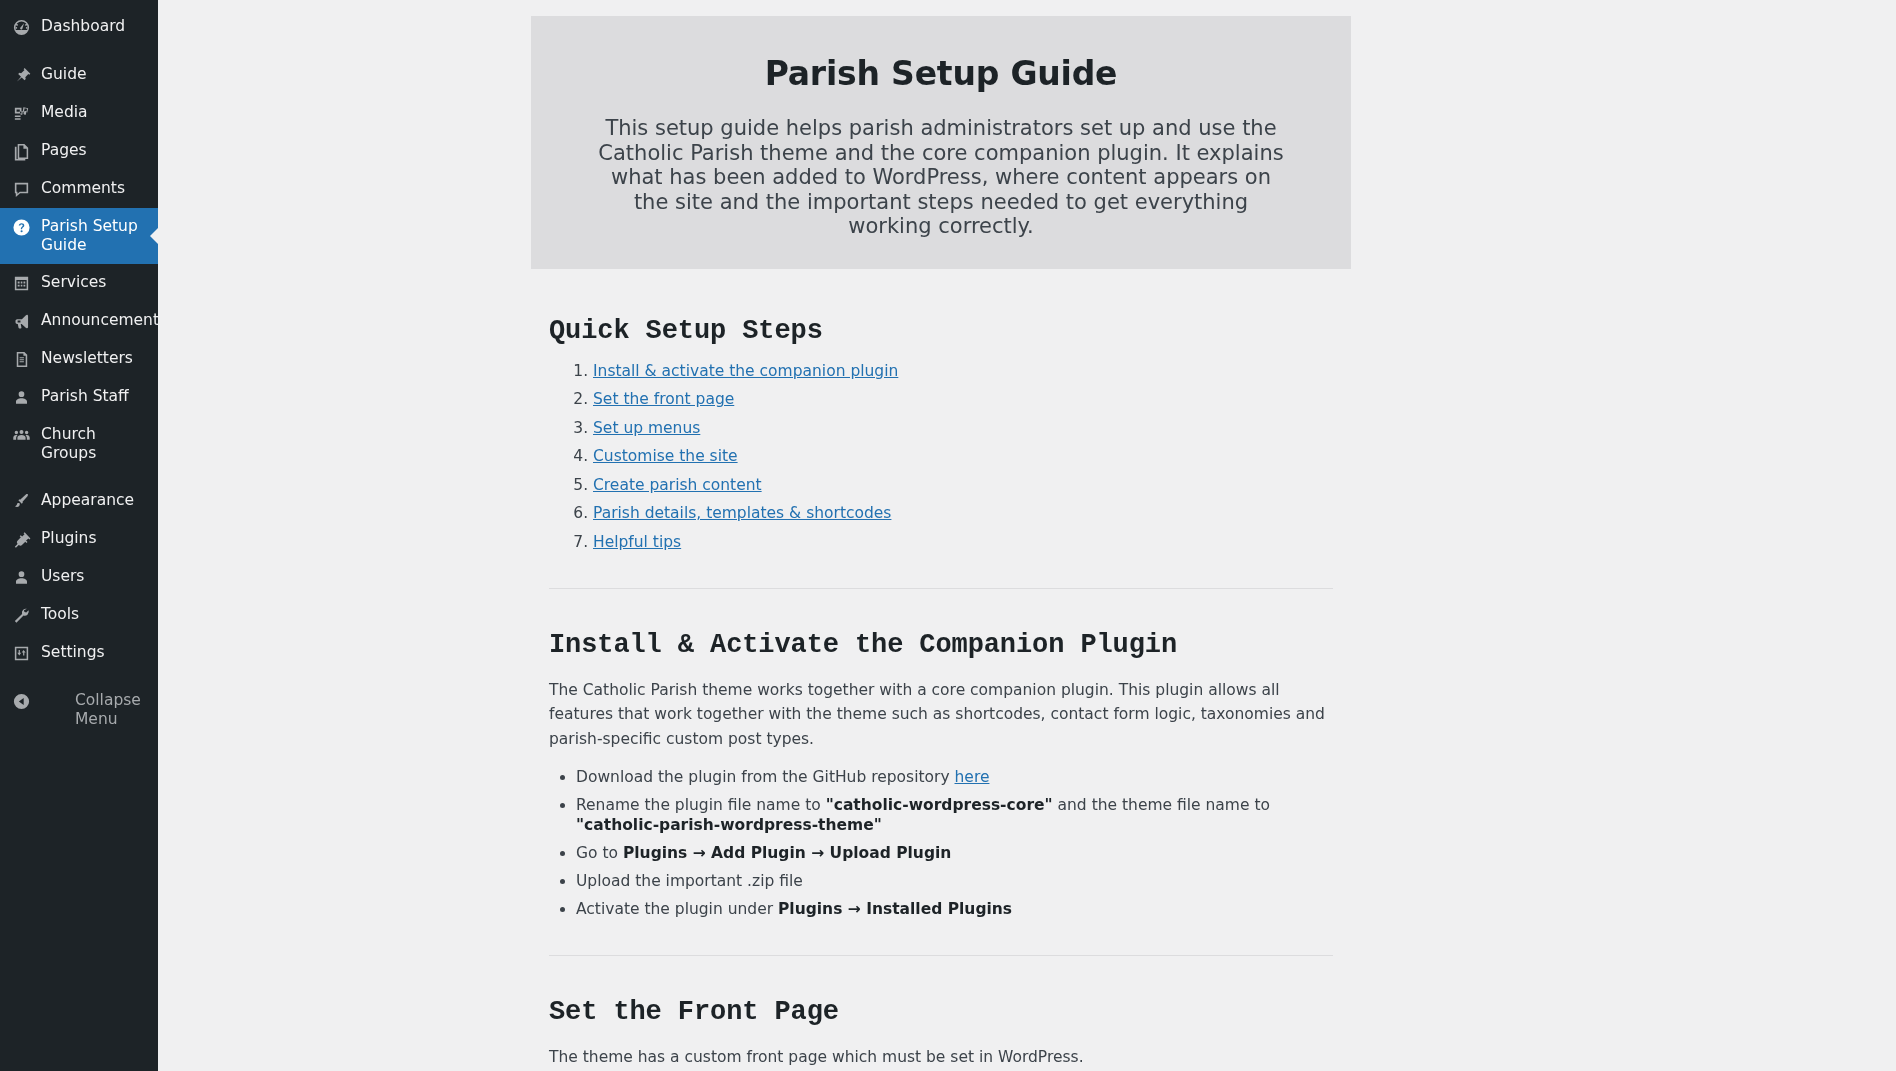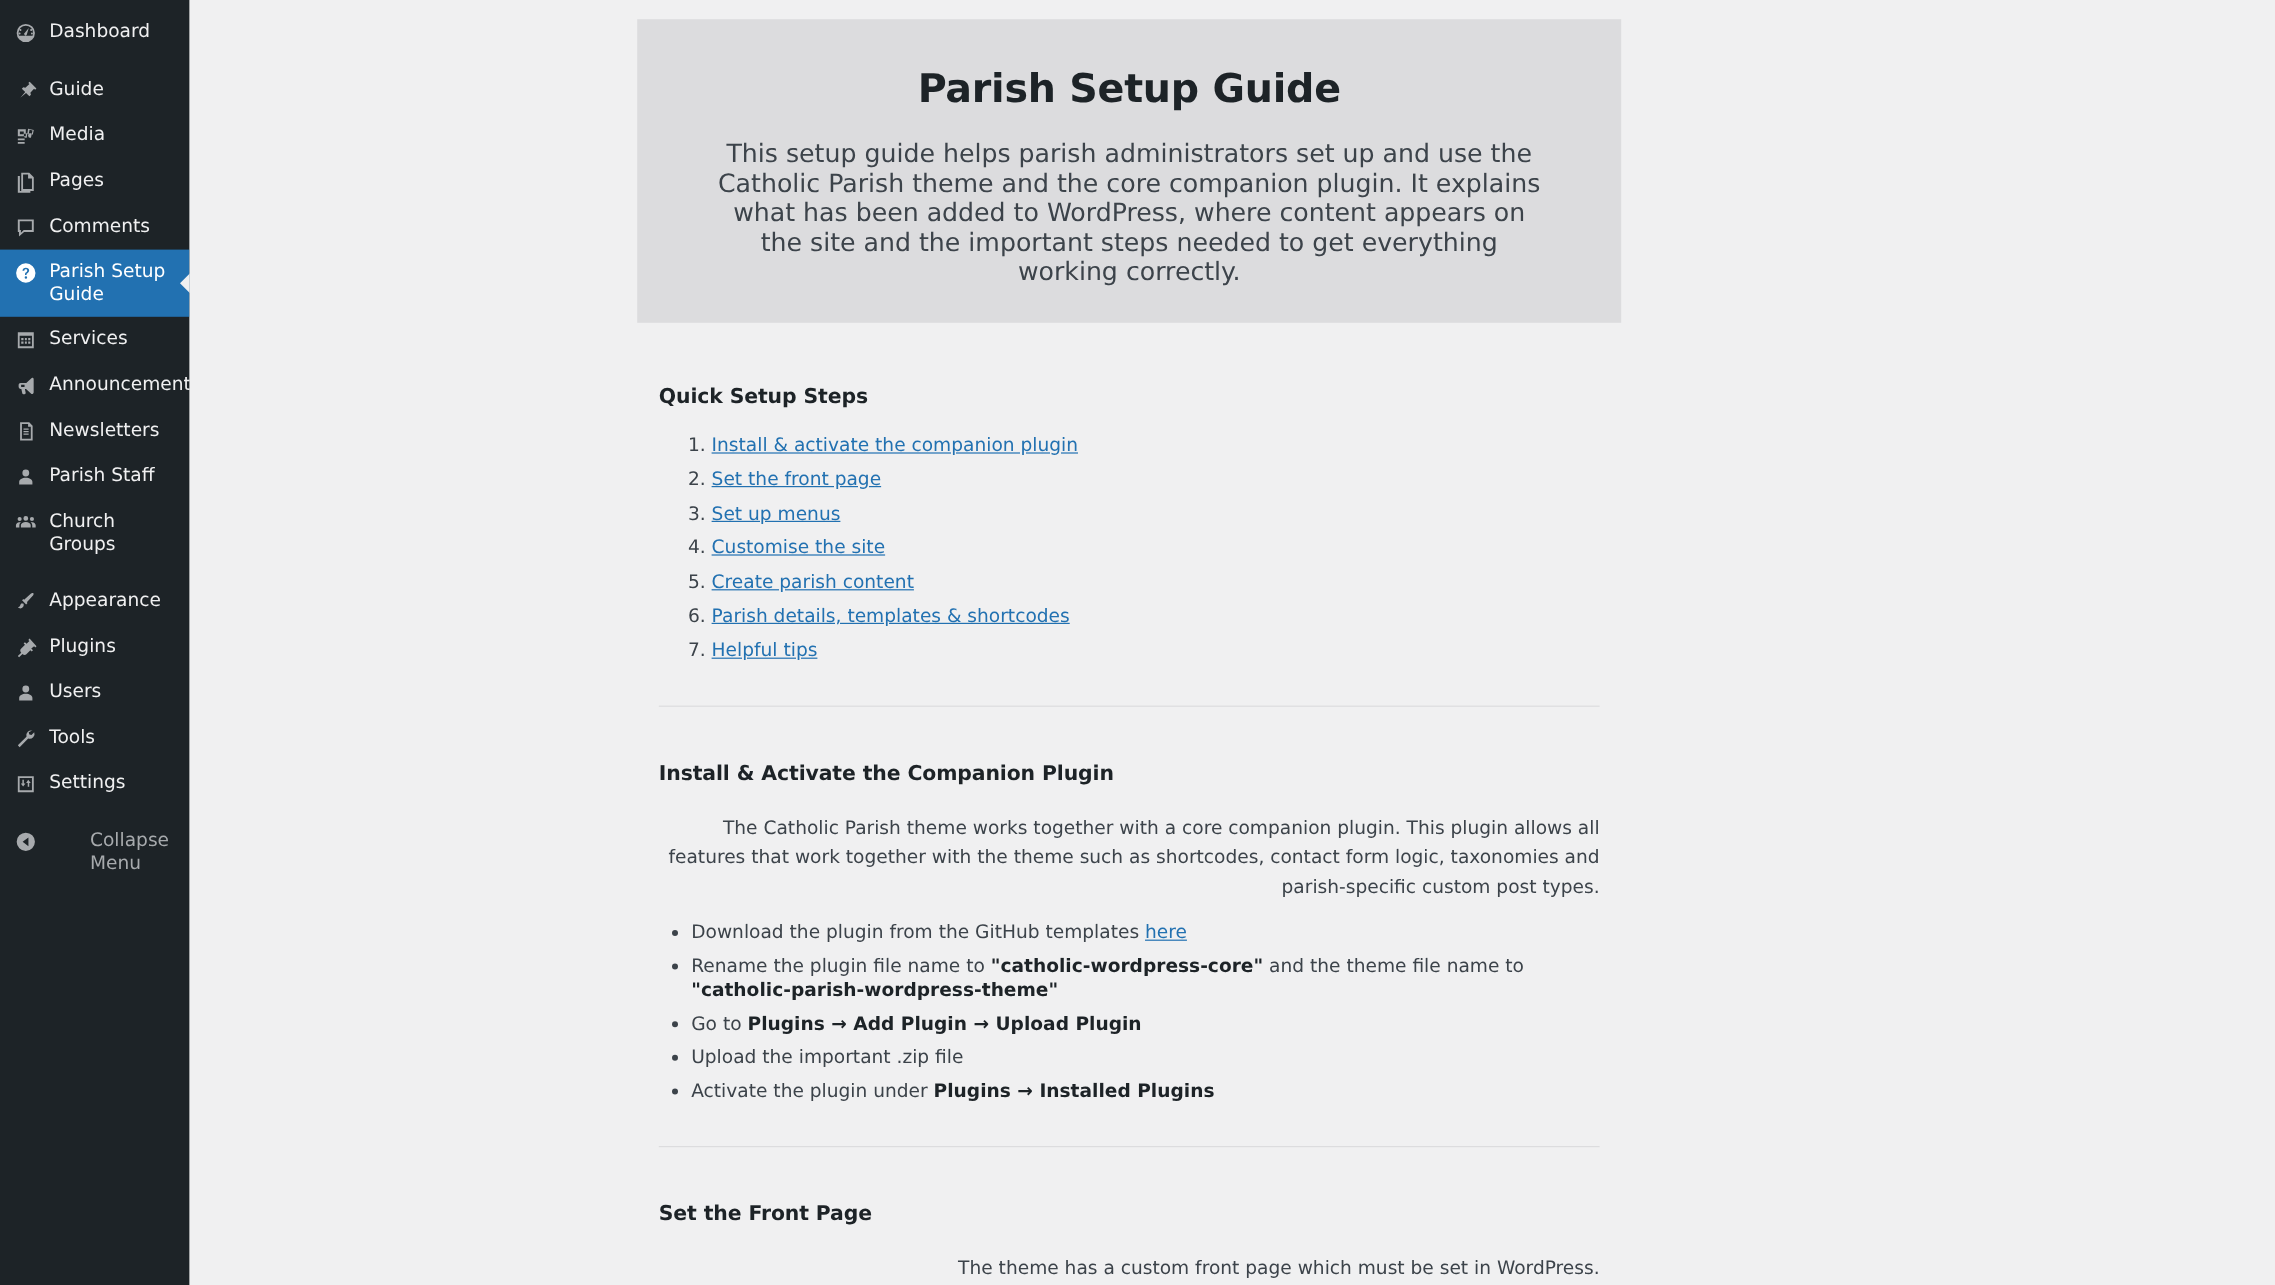--- a/index.html
+++ b/index.html
@@ -94,34 +94,34 @@
   .hero p {
     margin: 22px auto 0 auto;
     max-width: 700px;
     font-size: 21px;
     line-height: 24.5px;
     color: #3c434a;
   }
 
   .section { padding: 0 18px; }
   .section h2 {
-    font-size: 17px;
+    font-size: 27px;
     line-height: 32px;
     font-weight: 700;
     color: #1d2327;
     margin: 40px 0 0 0;
     letter-spacing: -0.1px;
+    font-family: Liberation Mono, monospace;
   }
   .section.first h2 { margin-top: 46px; }
   .section p.lead {
     font-size: 15.5px;
     line-height: 24.5px;
     color: #3c434a;
     margin: 17px 0 0 0;
-    text-align: right;
   }
   ol.steps {
     margin: 14px 0 0 0;
     padding-left: 44px;
     font-size: 15.5px;
     line-height: 20px;
     color: #3c434a;
   }
   ol.steps li { margin: 0 0 8.5px 0; }
   ol.steps li a, a.inline-link {
@@ -310,21 +310,21 @@
             <li><a href="#">Parish details, templates &amp; shortcodes</a></li>
             <li><a href="#">Helpful tips</a></li>
           </ol>
         <hr class="rule">
       </section>
 
       <section class="section">
         <h2>Install &amp; Activate the Companion Plugin</h2>
         <p class="lead">The Catholic Parish theme works together with a core companion plugin. This plugin allows all features that work together with the theme such as shortcodes, contact form logic, taxonomies and parish-specific custom post types.</p>
         <ul class="bullets">
-          <li><span>Download the plugin from the GitHub templates </span><a class="inline-link" href="#">here</a></li>
+          <li><span>Download the plugin from the GitHub repository </span><a class="inline-link" href="#">here</a></li>
           <li><span>Rename the plugin file name to </span><strong>"catholic-wordpress-core"</strong><span> and the theme file name to </span><strong>"catholic-parish-wordpress-theme"</strong></li>
           <li><span>Go to </span><strong>Plugins → Add Plugin → Upload Plugin</strong></li>
           <li>Upload the important .zip file</li>
           <li><span>Activate the plugin under </span><strong>Plugins → Installed Plugins</strong></li>
         </ul>
         <hr class="rule">
       </section>
 
       <section class="section">
         <h2>Set the Front Page</h2>

